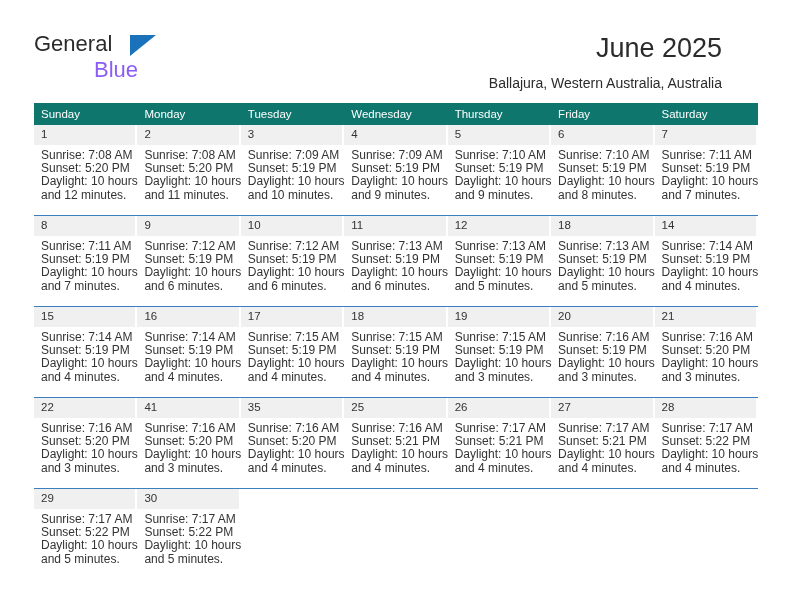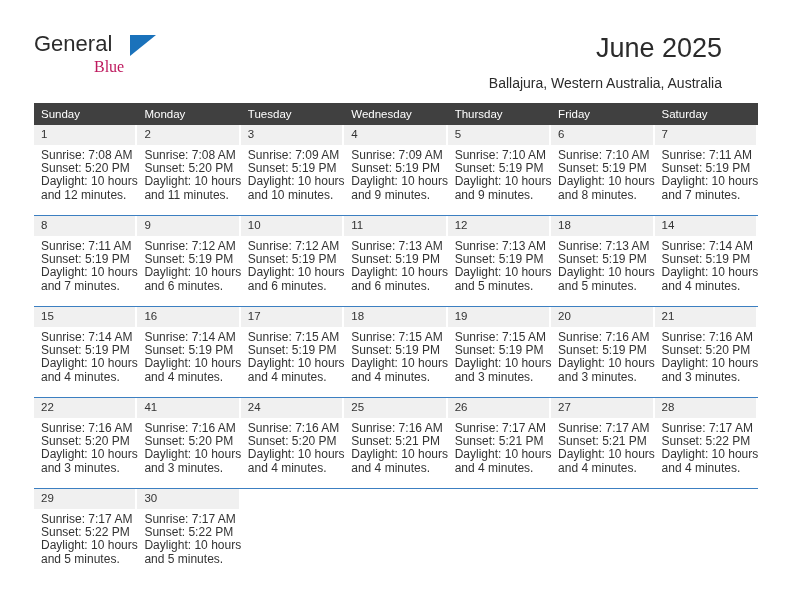--- a/index.html
+++ b/index.html
@@ -52,23 +52,22 @@
     top: 2px;
     width: 0;
     height: 0;
     border-left: 26px solid #1a72bb;
     border-bottom: 21px solid transparent;
   }
   .brand-line2 {
     display: block;
     margin-top: 2px;
     margin-left: 60px;
-    font-size: 16px;
-    color: #be185d;
-    font-family: Liberation Serif, serif;
+    font-size: 22px;
+    color: #8b5cf6;
   }
   .title {
     position: absolute;
     right: 35px;
     top: 33px;
     font-size: 27px;
     color: #2b2b2b;
     text-align: right;
     white-space: nowrap;
   }
@@ -85,21 +84,21 @@
   
   .calendar {
     position: absolute;
     left: 34px;
     top: 103px;
     width: 724px;
     border-collapse: collapse;
     table-layout: fixed;
   }
   .calendar th {
-    background: #404040;
+    background: #0f766e;
     color: #ffffff;
     font-size: 11.5px;
     font-weight: normal;
     text-align: left;
     padding: 5px 0 5px 7px;
     height: 12px;
     border: 0;
   }
   .calendar td {
     vertical-align: top;
@@ -428,21 +427,21 @@
               <div class="lines">
                 <div>Sunrise: 7:16 AM</div>
                 <div>Sunset: 5:20 PM</div>
                 <div>Daylight: 10 hours</div>
                 <div>and 3 minutes.</div>
               </div>
             </div>
           </td>
         <td>
             <div class="cell-inner">
-              <div class="daynum">24</div>
+              <div class="daynum">35</div>
               <div class="lines">
                 <div>Sunrise: 7:16 AM</div>
                 <div>Sunset: 5:20 PM</div>
                 <div>Daylight: 10 hours</div>
                 <div>and 4 minutes.</div>
               </div>
             </div>
           </td>
         <td>
             <div class="cell-inner">

